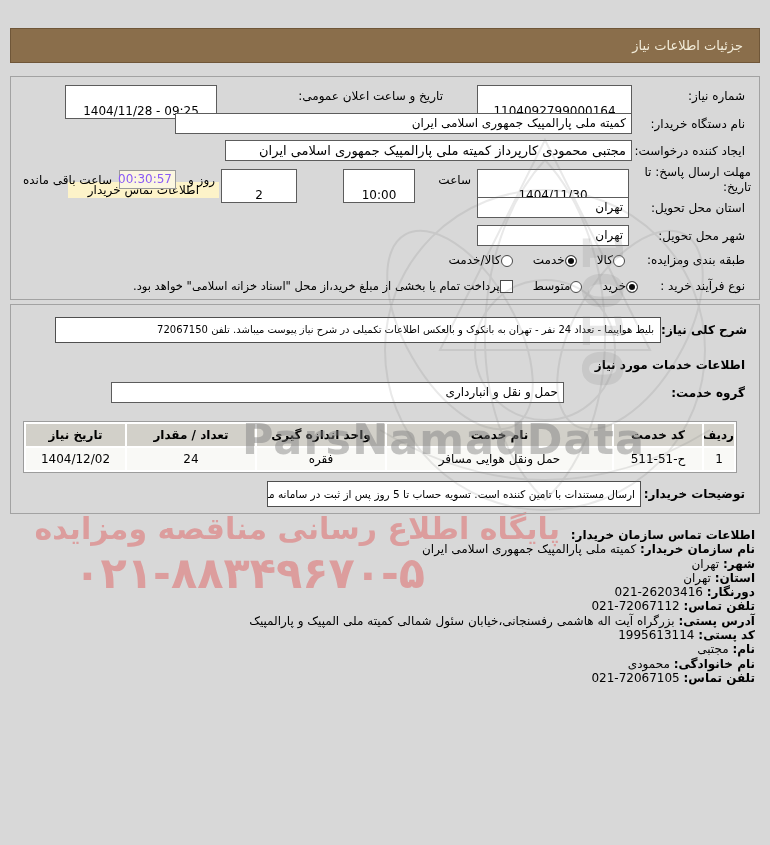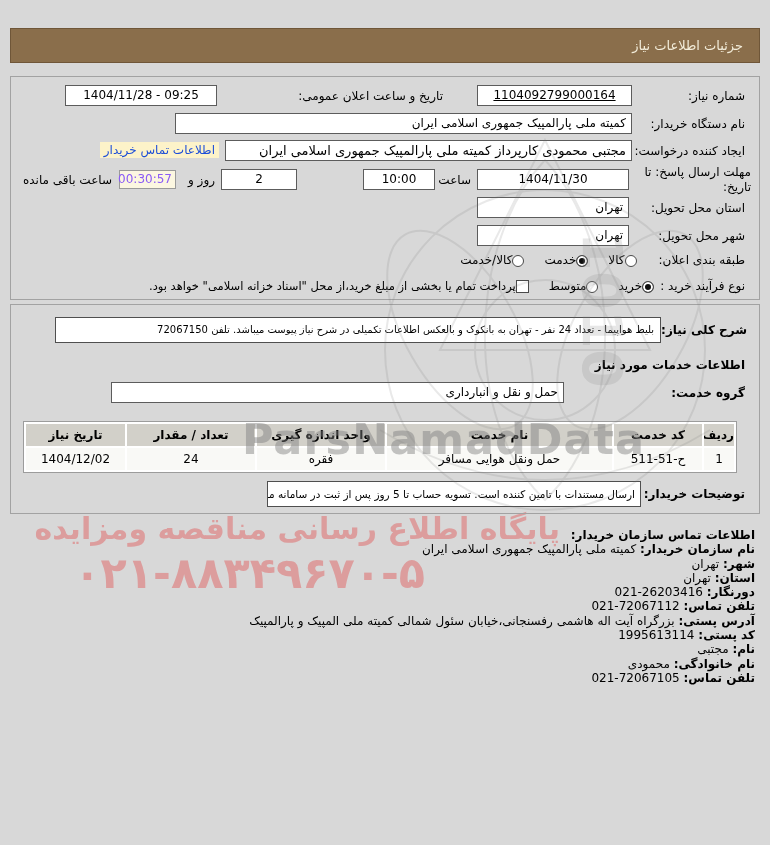--- a/index.html
+++ b/index.html
@@ -26,24 +26,24 @@
   }
   #boxA { top:76px; height:224px; }
   #boxB { top:304px; height:210px; }
   .lbl { position:absolute; white-space:nowrap; line-height:16px; }
   .lbl.b { font-weight:bold; }
   .field {
     position:absolute; height:21px; background:#fff;
     border:1px solid #5c5c5c; line-height:19px;
     padding:0 5px; white-space:nowrap; overflow:hidden;
   }
-  .field.center { text-align:center; padding:0 2px; }
+  .field.center { text-align:center; padding:16px 2px; }
   .linkchip {
-    position:absolute; background:#fdf3c9; color:#1d4ed8;
-    padding:1px 4px; white-space:nowrap; cursor:pointer;
+    position:absolute; background:#fdf3c9; color:#000000;
+    padding:1px 20px; white-space:nowrap; cursor:pointer;margin-top:40px;
   }
   .timer {
     position:absolute; height:19px; background:#fcf7e1;
     border:1px solid #9a9a9a; color:#8b5cf6;
     text-align:center; line-height:17px; padding:0 3px;
   }
   .optrow { position:absolute; display:flex; align-items:center; gap:6px; }
   .opt { display:flex; align-items:flex-end; margin-left:14px; }
   .radio {
     width:12px; height:12px; border:1px solid #4a4a4a; border-radius:50%;
@@ -115,50 +115,50 @@
   <span class="lbl" style="top:39px; right:14px;">نام دستگاه خریدار:</span>
   <div class="field" style="top:36px; right:127px; width:457px;">کمیته ملی پارالمپیک جمهوری اسلامی ایران</div>
 
   <span class="lbl" style="top:66px; right:14px;">ایجاد کننده درخواست:</span>
   <div class="field" style="top:63px; right:127px; width:407px; font-size:13px;">مجتبی محمودی کارپرداز کمیته ملی پارالمپیک جمهوری اسلامی ایران</div>
   <span class="linkchip" style="top:65px; right:540px;">اطلاعات تماس خریدار</span>
 
   <span class="lbl" style="top:88px; right:8px; width:112px; white-space:normal; line-height:15px;">مهلت ارسال پاسخ: تا تاریخ:</span>
   <div class="field center" style="top:92px; right:130px; width:152px;">1404/11/30</div>
   <span class="lbl" style="top:95px; right:288px;">ساعت</span>
-  <div class="field center" style="top:92px; right:324px; width:72px;">10:00</div>
+  <div class="field center" style="top:92px; right:344px; width:72px;">10:00</div>
   <div class="field center" style="top:92px; right:462px; width:76px;">2</div>
   <span class="lbl" style="top:95px; right:544px;">روز و</span>
   <div class="timer" style="top:93px; right:583px; width:57px;">00:30:57</div>
   <span class="lbl" style="top:95px; right:647px;">ساعت باقی مانده</span>
 
   <span class="lbl" style="top:123px; right:14px;">استان محل تحویل:</span>
   <div class="field" style="top:120px; right:130px; width:152px;">تهران</div>
 
   <span class="lbl" style="top:151px; right:14px;">شهر محل تحویل:</span>
   <div class="field" style="top:148px; right:130px; width:152px;">تهران</div>
 
   <div class="optrow" style="top:176px; right:14px;">
-    <span style="margin-left:16px;">طبقه بندی اعلان:</span>
+    <span style="margin-left:16px;">طبقه بندی ومزایده:</span>
     <span class="opt">
       <span class="radio"></span>
       <span>کالا</span>
     </span>
     <span class="opt">
       <span class="radio checked"></span>
       <span>خدمت</span>
     </span>
     <span class="opt">
       <span class="radio"></span>
       <span>کالا/خدمت</span>
     </span>
   </div>
 
   <div class="optrow" style="top:202px; right:14px;">
-    <span style="margin-left:0;">نوع فرآیند خرید :</span>
+    <span style="margin-left:16px;">نوع فرآیند خرید :</span>
     <span class="opt">
       <span class="radio checked"></span>
       <span>خرید</span>
     </span>
     <span class="opt">
       <span class="radio"></span>
       <span>متوسط</span>
     </span>
     <span class="opt" style="margin-left:0;">
       <span class="checkbox"></span>

